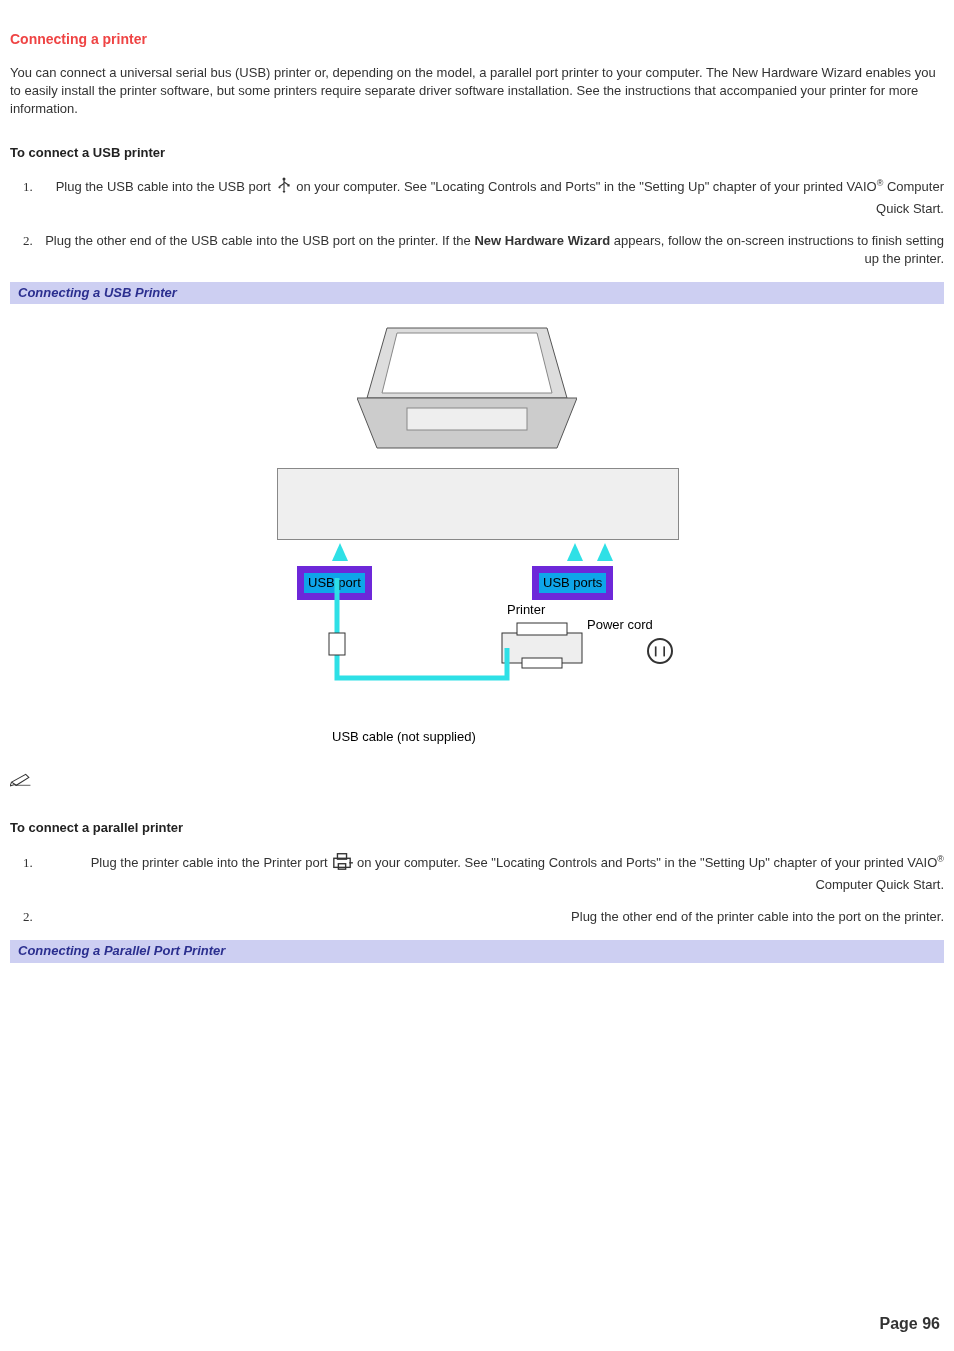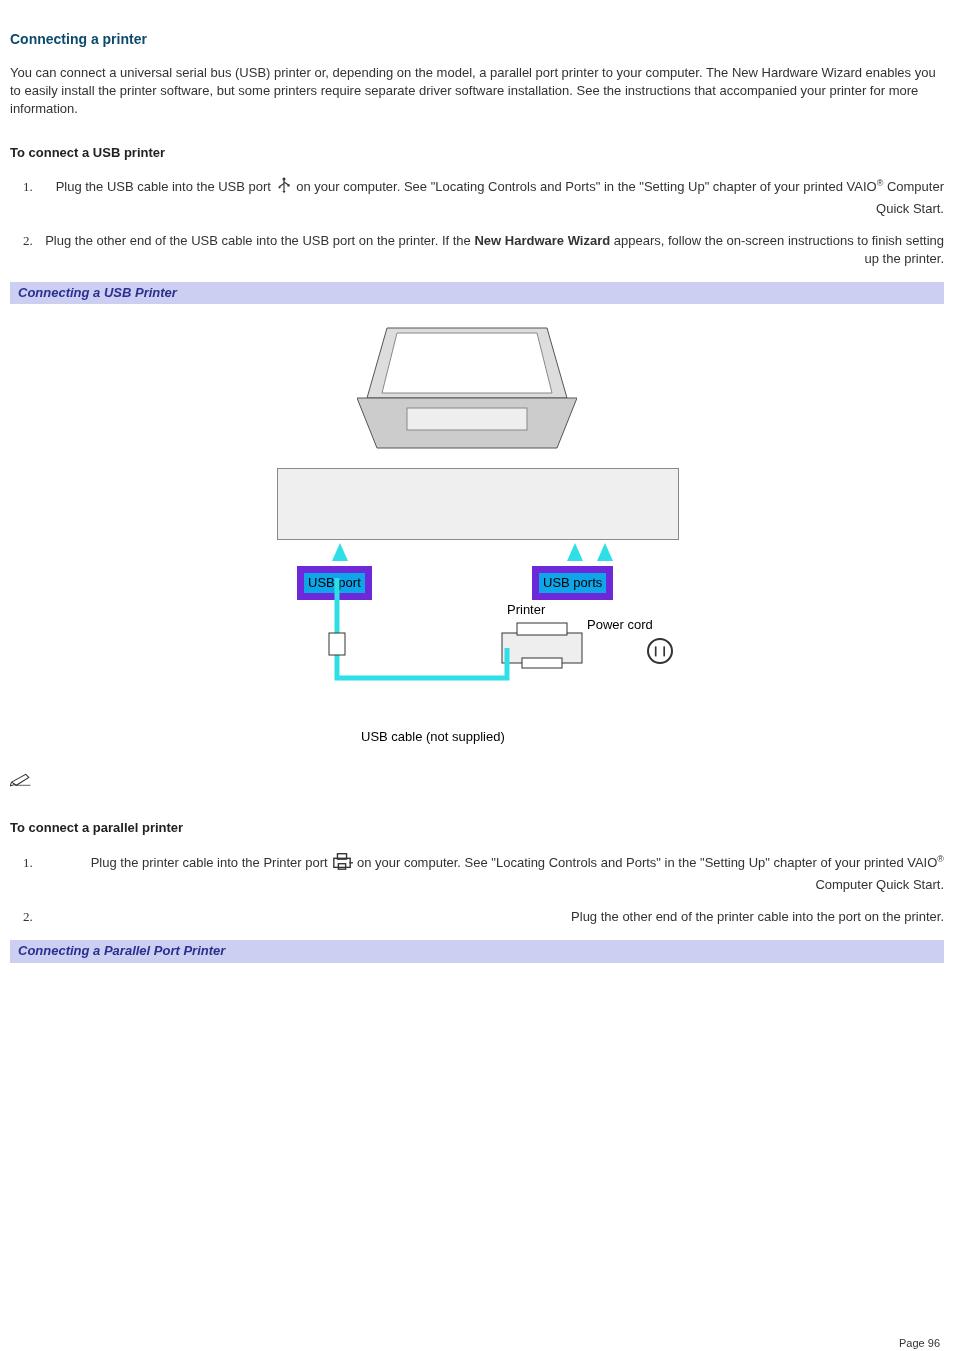--- a/index.html
+++ b/index.html
@@ -5,21 +5,21 @@
   body {
     font-family: Verdana, Geneva, sans-serif;
     font-size: 13px;
     color: #333;
     margin: 0;
     padding: 10px 10px 30px 10px;
     width: 934px;
     line-height: 1.4;
   }
   h1.page-title {
-    color: #0c4a6e;
+    color: #ef4444;
     font-size: 14px;
     font-weight: bold;
     margin: 20px 0 14px 0;
   }
   p.intro {
     margin: 0 0 18px 0;
   }
   h2.sub {
     font-size: 13px;
     font-weight: bold;
@@ -77,24 +77,24 @@
     display: inline-block;
     vertical-align: middle;
     margin-right: 2px;
   }
   .inline-icon {
     display: inline-block;
     vertical-align: middle;
   }
   .footer {
     position: fixed;
-    bottom: 0;
+    bottom: 16px;
     right: 14px;
-    font-size: 11px;
-    font-weight: normal;
+    font-size: 16px;
+    font-weight: bold;
   }
   .bold { font-weight: bold; }
   .laptop-shape {
     position: absolute;
     left: 80px;
     top: 0;
   }
   .side-panel {
     position: absolute;
     left: 0;
@@ -192,21 +192,21 @@
       <rect x="25" y="40" width="40" height="10" fill="#fff" stroke="#333"></rect>
     </svg>
     <div class="fig-label" style="left:230px; top:283px;">Printer</div>
     <div class="fig-label" style="left:310px; top:298px;">Power cord</div>
     <div class="outlet">❙❙</div>
     
     <svg style="position:absolute; left:0; top:250px;" width="260" height="130">
       <path d="M60 10 V110 H230 V80" stroke="#2ee0e6" stroke-width="5" fill="none"></path>
       <rect x="52" y="65" width="16" height="22" fill="#fff" stroke="#333"></rect>
     </svg>
-    <div class="fig-label" style="left:55px; top:410px;margin-left:29px;">USB cable (not supplied)</div>
+    <div class="fig-label" style="left:55px; top:410px;">USB cable (not supplied)</div>
   </div>
 </div>
 
 <div class="note-row">
   <span class="note-icon">
     <svg width="22" height="16" viewBox="0 0 28 20">
       <path d="M2 14 L20 4 L24 8 L8 18 Z" fill="none" stroke="#333" stroke-width="1.3"></path>
       <path d="M2 14 L0 19 L6 17" fill="none" stroke="#333" stroke-width="1.3"></path>
       <path d="M6 18 H26" stroke="#333" stroke-width="1"></path>
     </svg>

